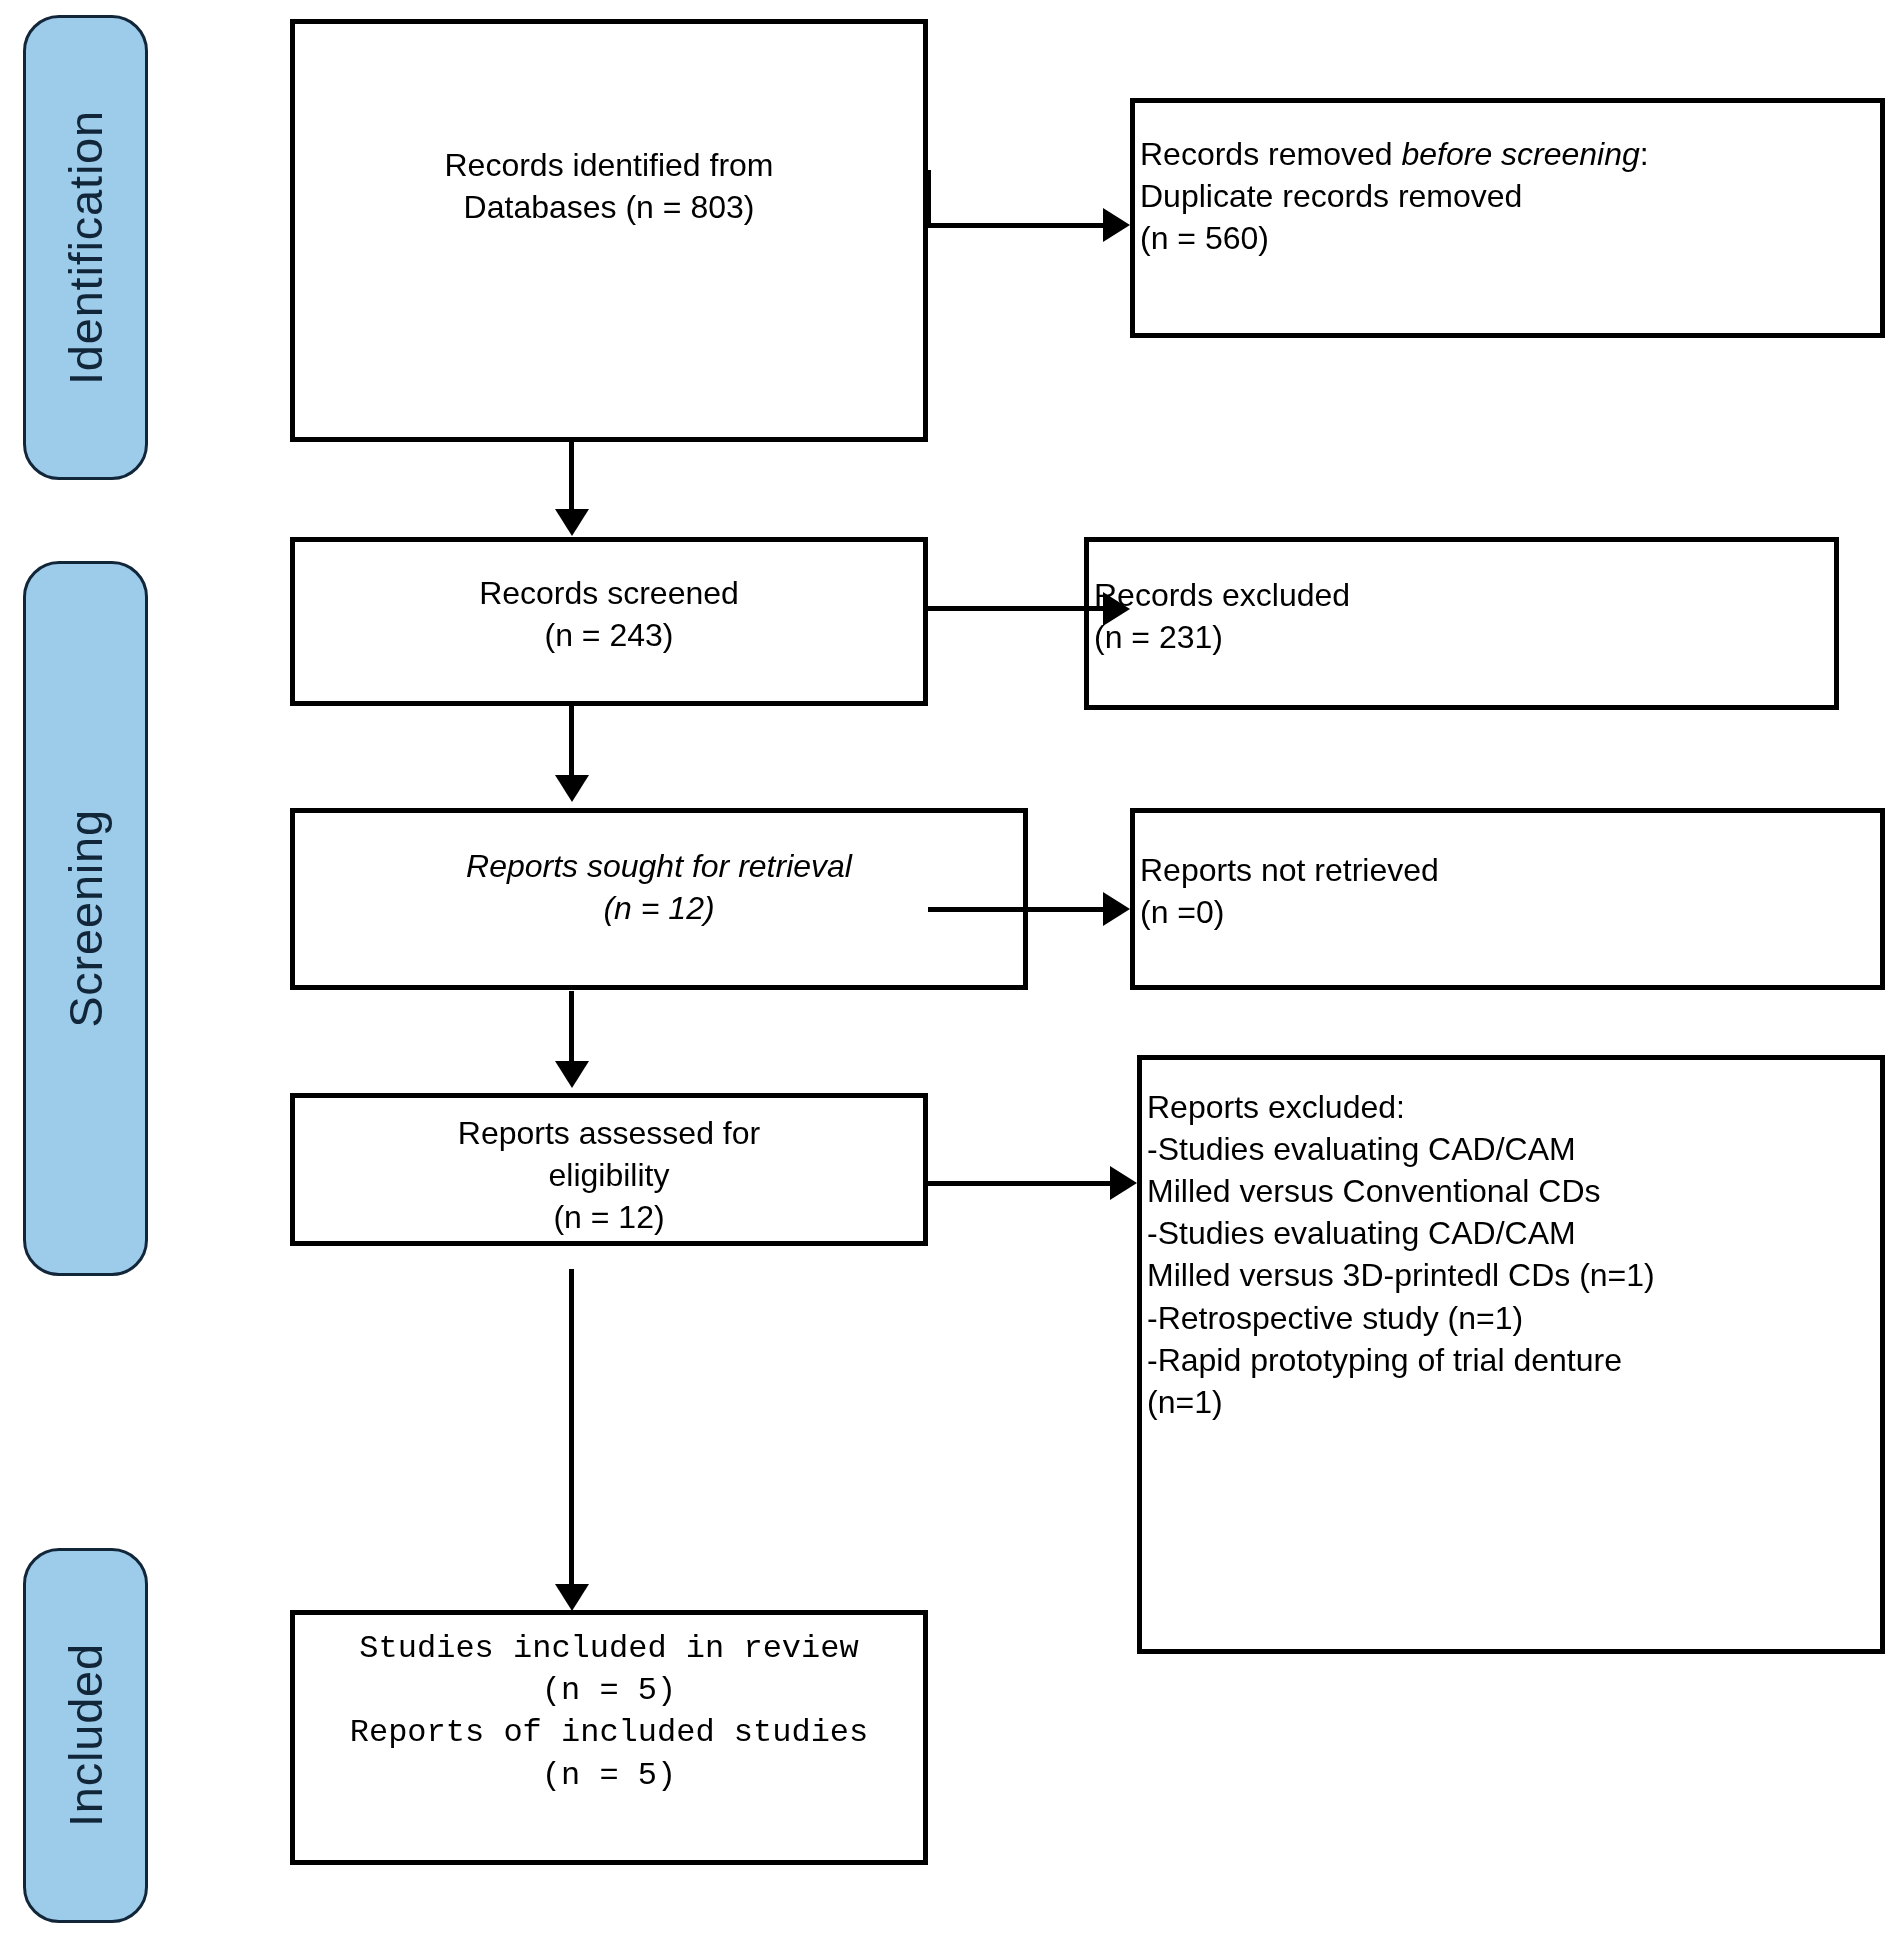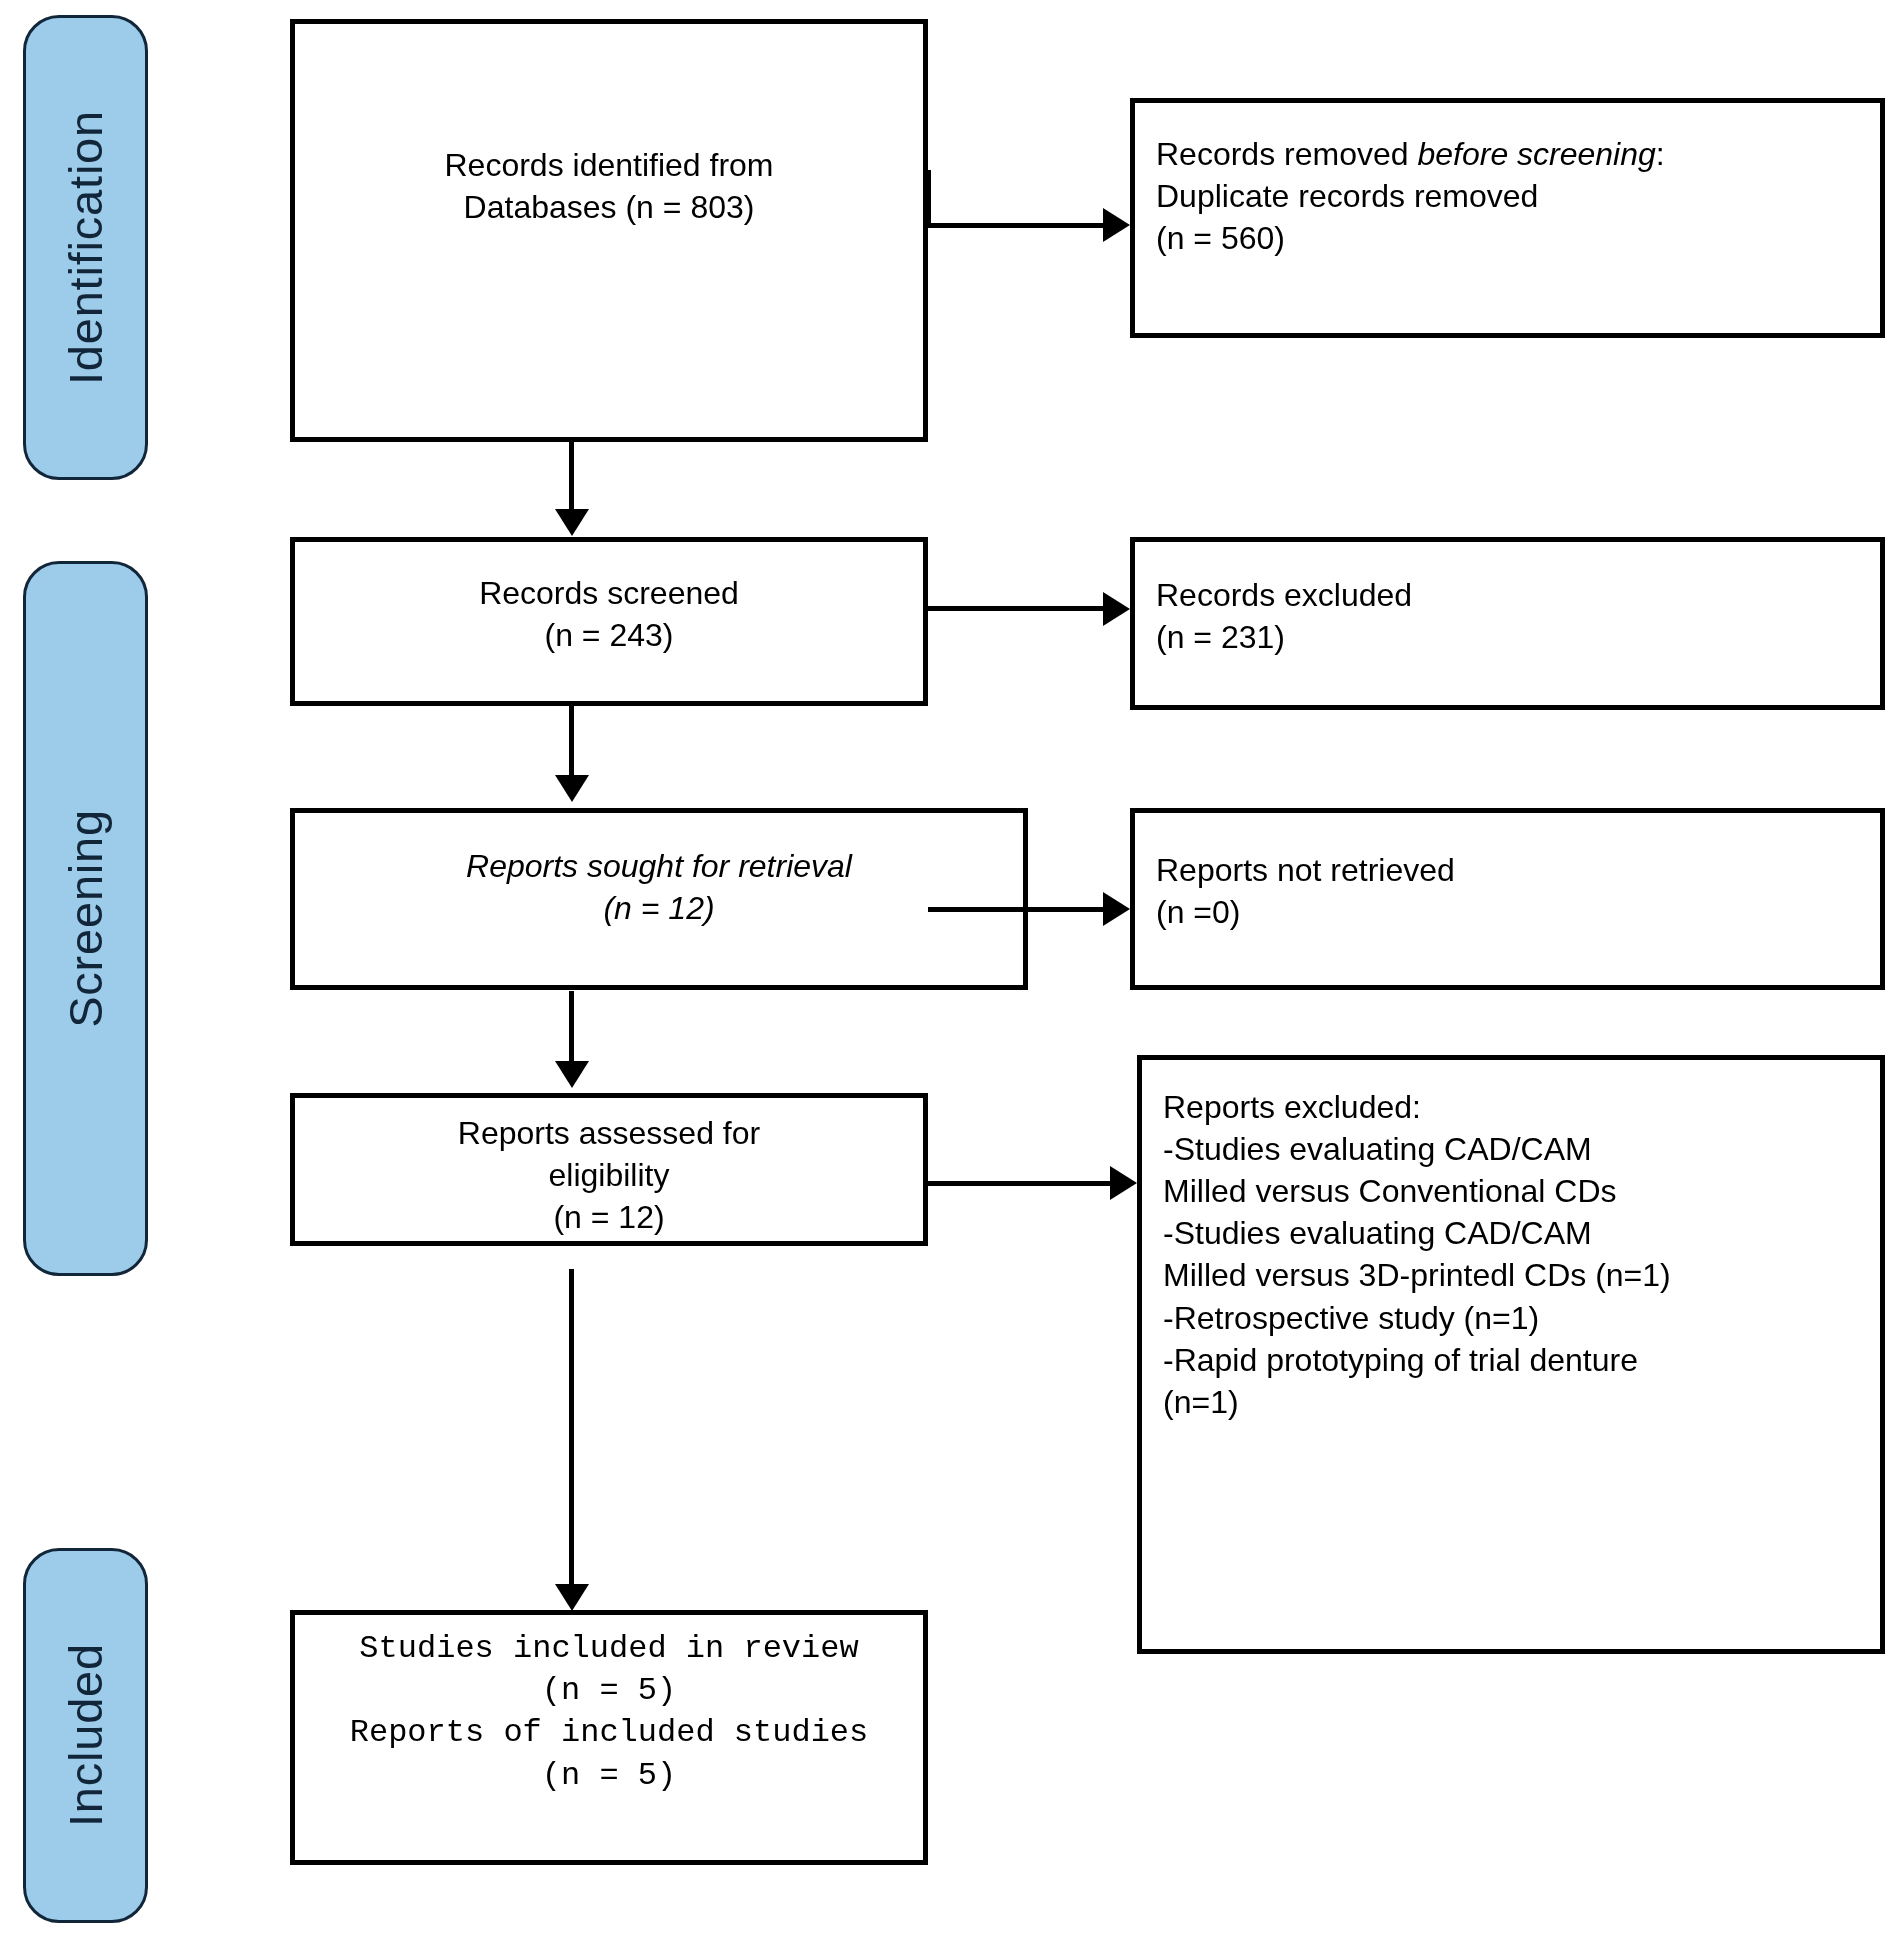--- a/index.html
+++ b/index.html
@@ -53,21 +53,21 @@
   .box .inner {
     position: absolute;
     left: 0;
     right: 0;
   }
   .box-center .inner {
     text-align: center;
   }
   .box-left .inner {
     text-align: left;
-    padding-left: 21px;
+    padding-left: 5px;
   }
   .box .line {
     display: block;
     white-space: nowrap;
   }
   em.it {
     font-style: italic;
   }
 
   
@@ -137,21 +137,21 @@
   <div class="vline" style="left:569px; top:441px; width:5.3px; height:69px;"></div>
   <div class="arrow-down" style="left:555px; top:509px;"></div>
 
   <div class="box box-center" style="left:290px; top:537px; width:638px; height:169px;">
     <div class="inner" style="top:30px;">
       <span class="line">Records screened</span>
       <span class="line">(n = 243)</span>
     </div>
   </div>
 
-  <div class="box box-left" style="left:1130px; top:537px; width:755px; height:173px;">
+  <div class="box box-left" style="left:1084px; top:537px; width:755px; height:173px;">
     <div class="inner" style="top:31.5px;">
       <span class="line">Records excluded</span>
       <span class="line">(n = 231)</span>
     </div>
   </div>
 
   <div class="hline" style="left:928px; top:606px; width:182px; height:5.3px;"></div>
   <div class="arrow-right" style="left:1103px; top:592px;"></div>
 
   <div class="vline" style="left:569px; top:706px; width:5.3px; height:71px;"></div>

